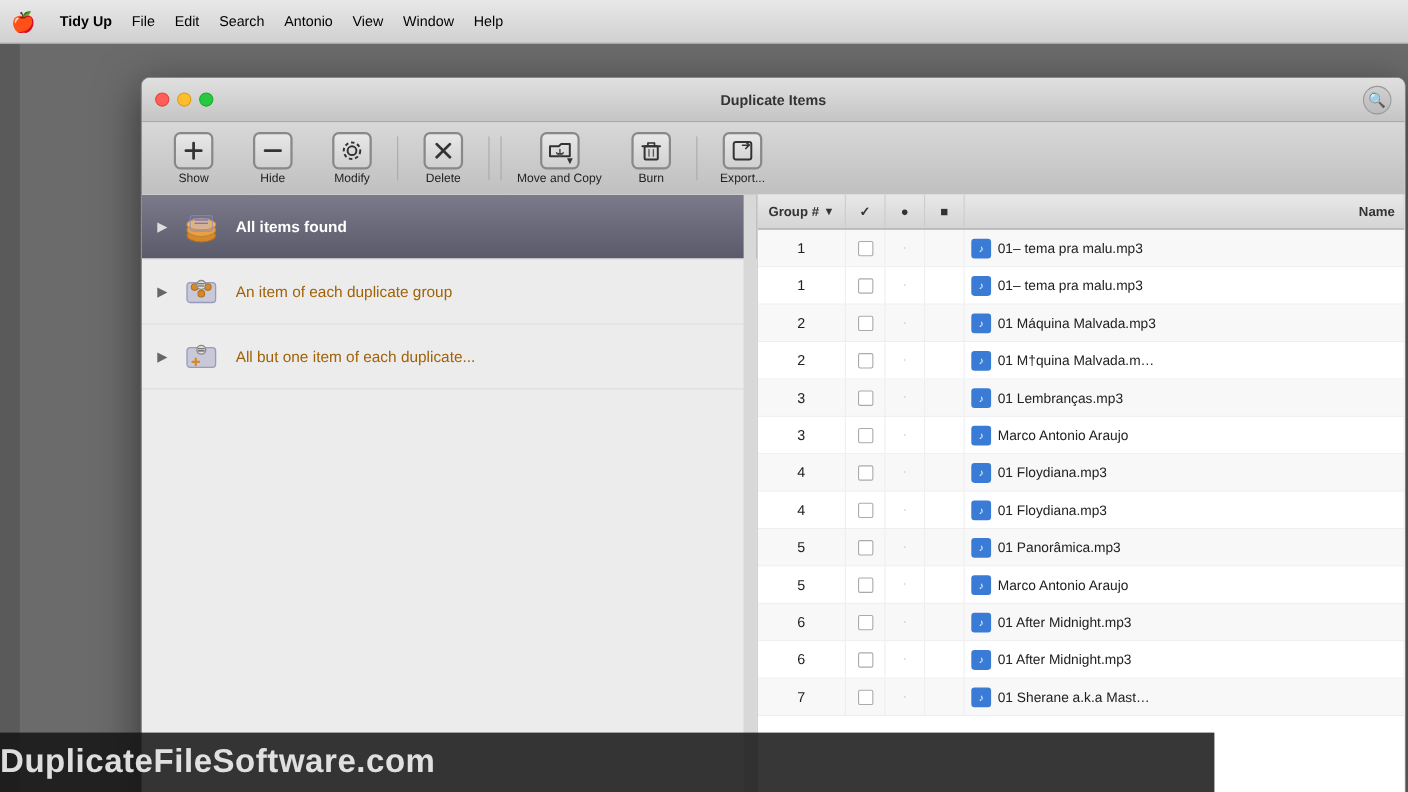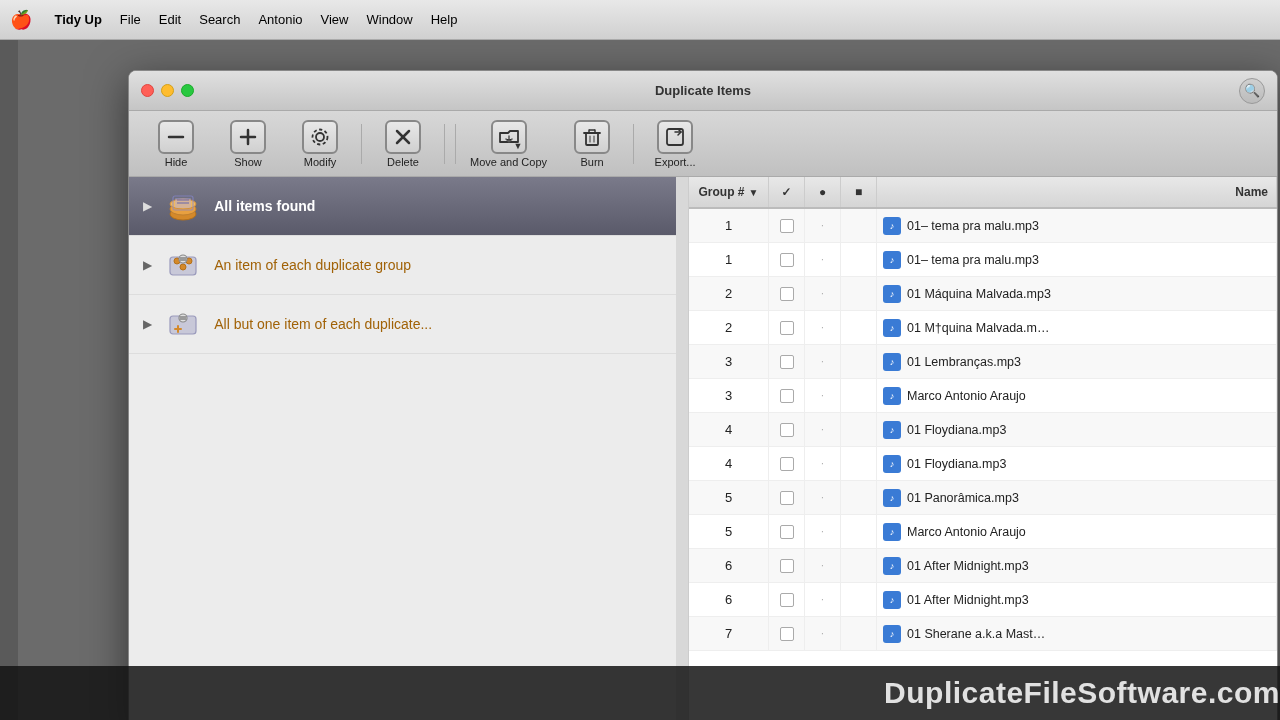--- a/index.html
+++ b/index.html
@@ -296,26 +296,26 @@
       border: 1px solid #aaa;
       border-radius: 2px;
       background: #fff;
     }
 
     
     .watermark {
       position: absolute;
       bottom: 0;
       left: 0;
-      width: 1280px;
+      width: 1104px;
       height: 54px;
       background: rgba(20, 20, 20, 0.85);
       display: flex;
       align-items: center;
-      justify-content: flex-end;
+      justify-content: flex-start;
     }
     .watermark-text {
       font-size: 30px;
       font-weight: 700;
       color: rgba(255,255,255,0.85);
       letter-spacing: 0.5px;
     }
   </style>
 </head>
 <body>
@@ -344,34 +344,34 @@
       </div>
       <span class="window-title">Duplicate Items</span>
       <div class="search-right">🔍</div>
     </div>
 
     <div class="toolbar">
 
       <div class="toolbar-btn">
         <div class="toolbar-btn-icon">
           <svg width="22" height="22" viewBox="0 0 22 22">
+            <line x1="11" y1="4" x2="11" y2="18" stroke="#333" stroke-width="2.5" stroke-linecap="round"></line>
             <line x1="4" y1="11" x2="18" y2="11" stroke="#333" stroke-width="2.5" stroke-linecap="round"></line>
           </svg>
         </div>
-        <span class="toolbar-label">Hide</span>
+        <span class="toolbar-label">Show</span>
       </div>
 
       <div class="toolbar-btn">
         <div class="toolbar-btn-icon">
           <svg width="22" height="22" viewBox="0 0 22 22">
-            <line x1="11" y1="4" x2="11" y2="18" stroke="#333" stroke-width="2.5" stroke-linecap="round"></line>
             <line x1="4" y1="11" x2="18" y2="11" stroke="#333" stroke-width="2.5" stroke-linecap="round"></line>
           </svg>
         </div>
-        <span class="toolbar-label">Show</span>
+        <span class="toolbar-label">Hide</span>
       </div>
 
       <div class="toolbar-btn">
         <div class="toolbar-btn-icon">
           <svg width="22" height="22" viewBox="0 0 22 22">
             <circle cx="11" cy="11" r="4" fill="none" stroke="#333" stroke-width="1.8"></circle>
             <circle cx="11" cy="11" r="7.5" fill="none" stroke="#333" stroke-width="1.8" stroke-dasharray="3.2 2.5"></circle>
           </svg>
         </div>
         <span class="toolbar-label">Modify</span>

